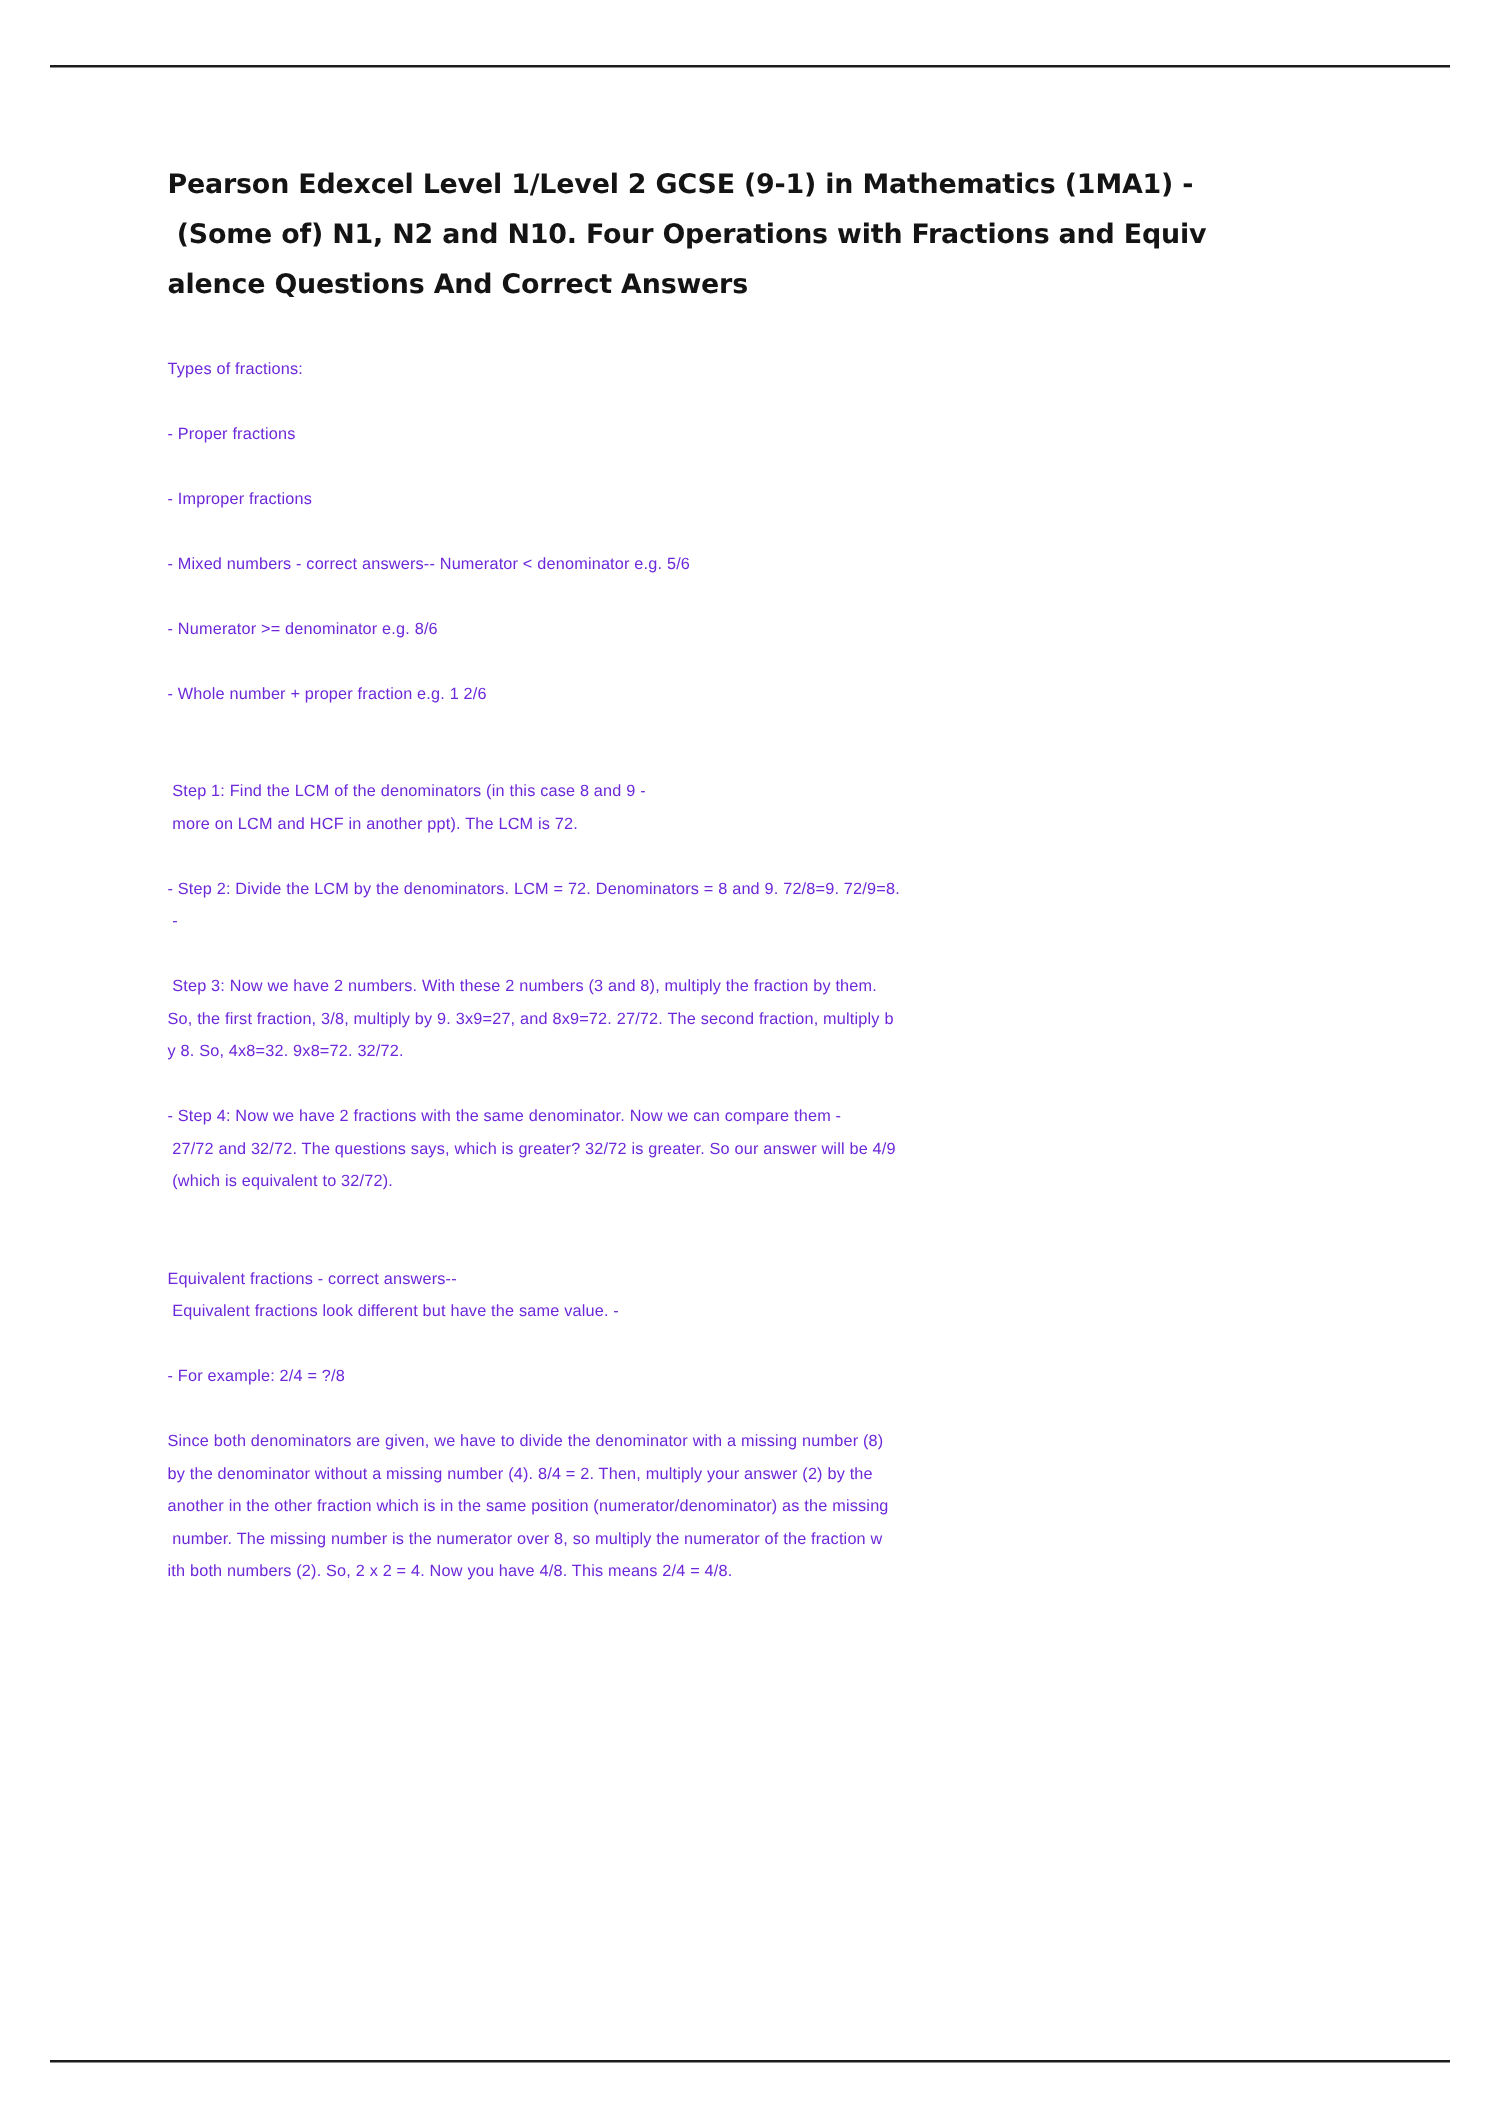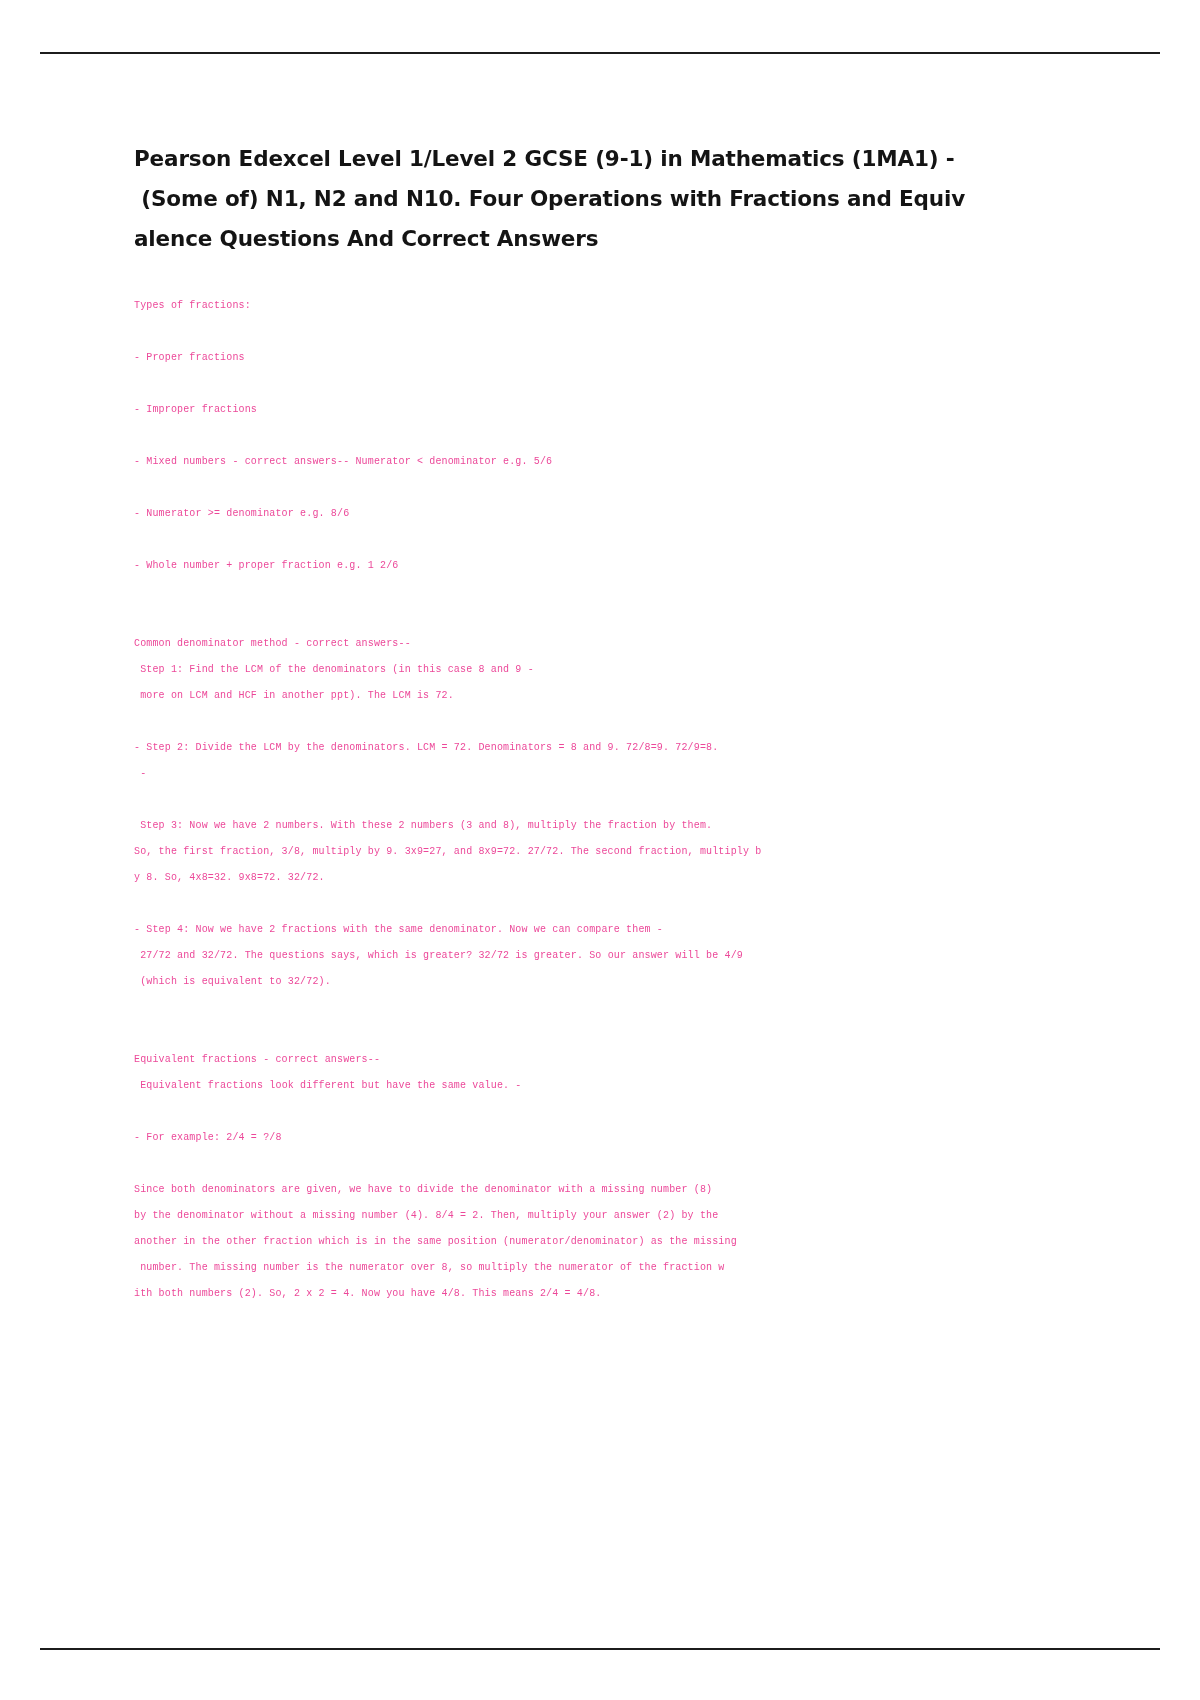--- a/index.html
+++ b/index.html
@@ -28,44 +28,44 @@
     right: 40px;
     height: 0;
     border-top: 2px solid #1c1c1c;
   }
   .rule-top { top: 52px; }
   .rule-bottom { top: 1648px; }
 
   .content {
     position: absolute;
     left: 134px;
-    top: 139px;
+    top: 128px;
     width: 880px;
   }
 
   .doc-title {
     font-family: "DejaVu Sans", sans-serif;
     font-weight: bold;
     font-size: 21.5px;
     line-height: 40px;
     letter-spacing: -0.15px;
     color: #141414;
     margin: 0 0 34px 0;
     width: 890px;
   }
   .doc-title .tline {
     display: block;
     white-space: pre;
   }
 
   .body-block {
-    font-family: Liberation Mono, monospace;
-    font-size: 10px;
+    font-family: Liberation Sans, sans-serif;
+    font-size: 13px;
     line-height: 26px;
-    color: #ec4899;
+    color: #6d28d9;
     letter-spacing: 0.15px;
     margin: 0;
   }
   .para {
     margin: 0 0 26px 0;
     width: 878px;
   }
   .para .ln {
     display: block;
     white-space: pre-wrap;
@@ -104,21 +104,20 @@
       <p class="para">
         <span class="ln">- Numerator &gt;= denominator e.g. 8/6</span>
       </p>
       <p class="para spacer-block">
         <span class="ln">- Whole number + proper fraction e.g. 1 2/6</span>
       </p>
     </div>
 
     <div class="body-block">
       <p class="para">
-        <span class="ln">Common denominator method - correct answers--</span>
         <span class="ln"> Step 1: Find the LCM of the denominators (in this case 8 and 9 -</span>
         <span class="ln"> more on LCM and HCF in another ppt). The LCM is 72.</span>
       </p>
       <p class="para">
         <span class="ln">- Step 2: Divide the LCM by the denominators. LCM = 72. Denominators = 8 and 9. 72/8=9. 72/9=8.</span>
         <span class="ln"> -</span>
       </p>
       <p class="para">
         <span class="ln"> Step 3: Now we have 2 numbers. With these 2 numbers (3 and 8), multiply the fraction by them.</span>
         <span class="ln">So, the first fraction, 3/8, multiply by 9. 3x9=27, and 8x9=72. 27/72. The second fraction, multiply b</span>

